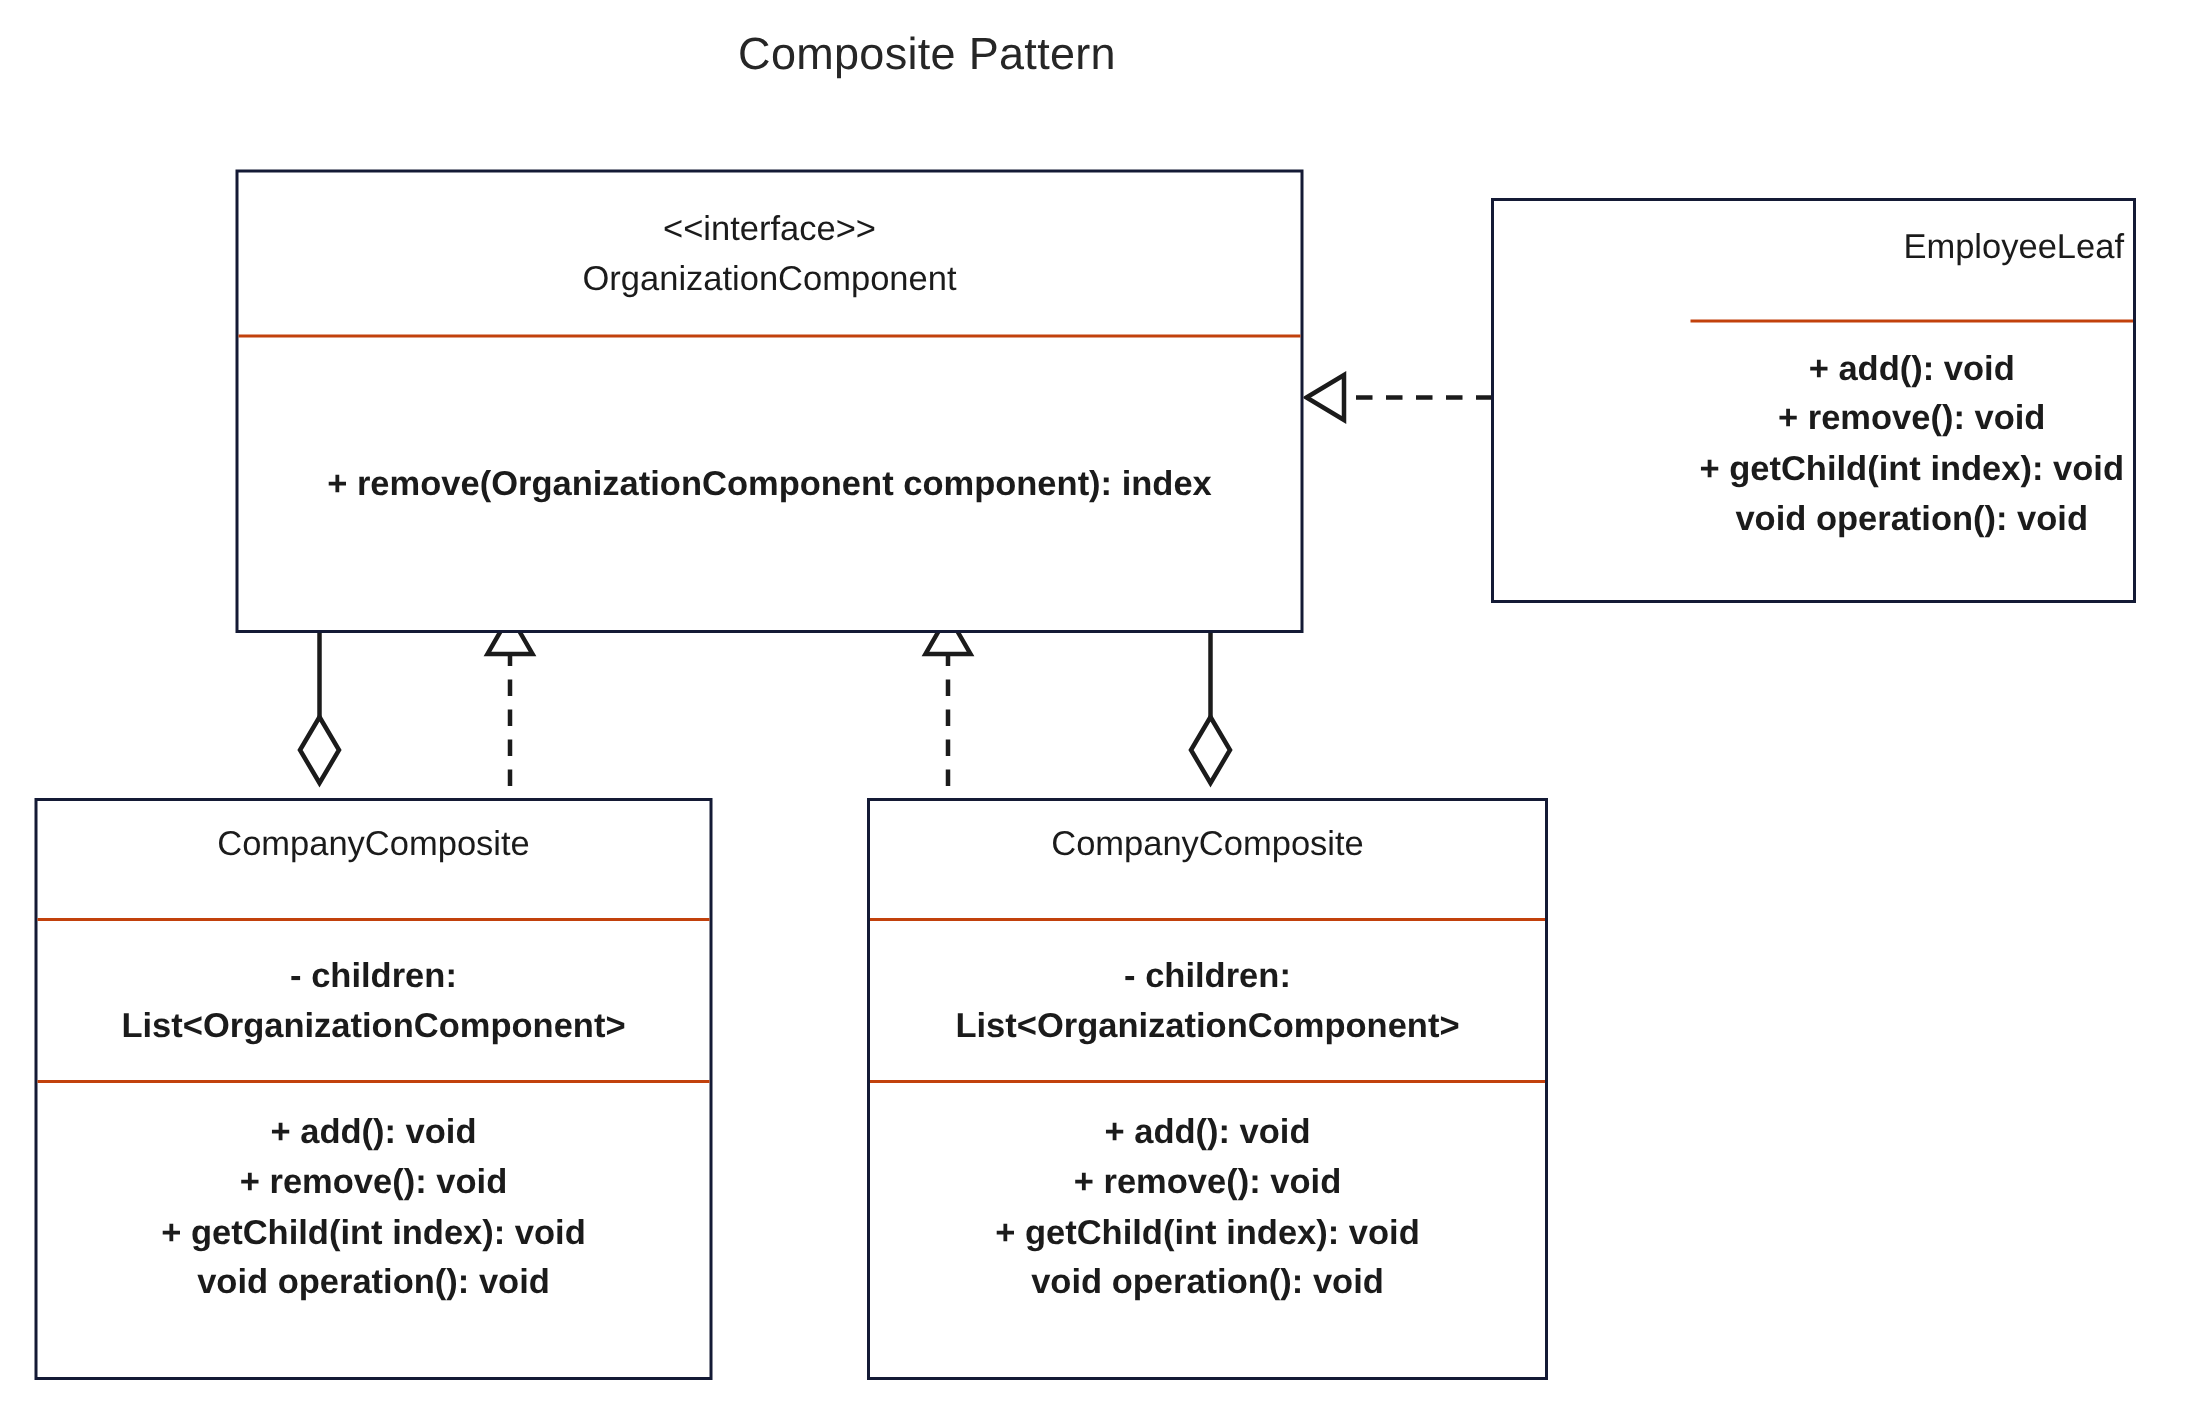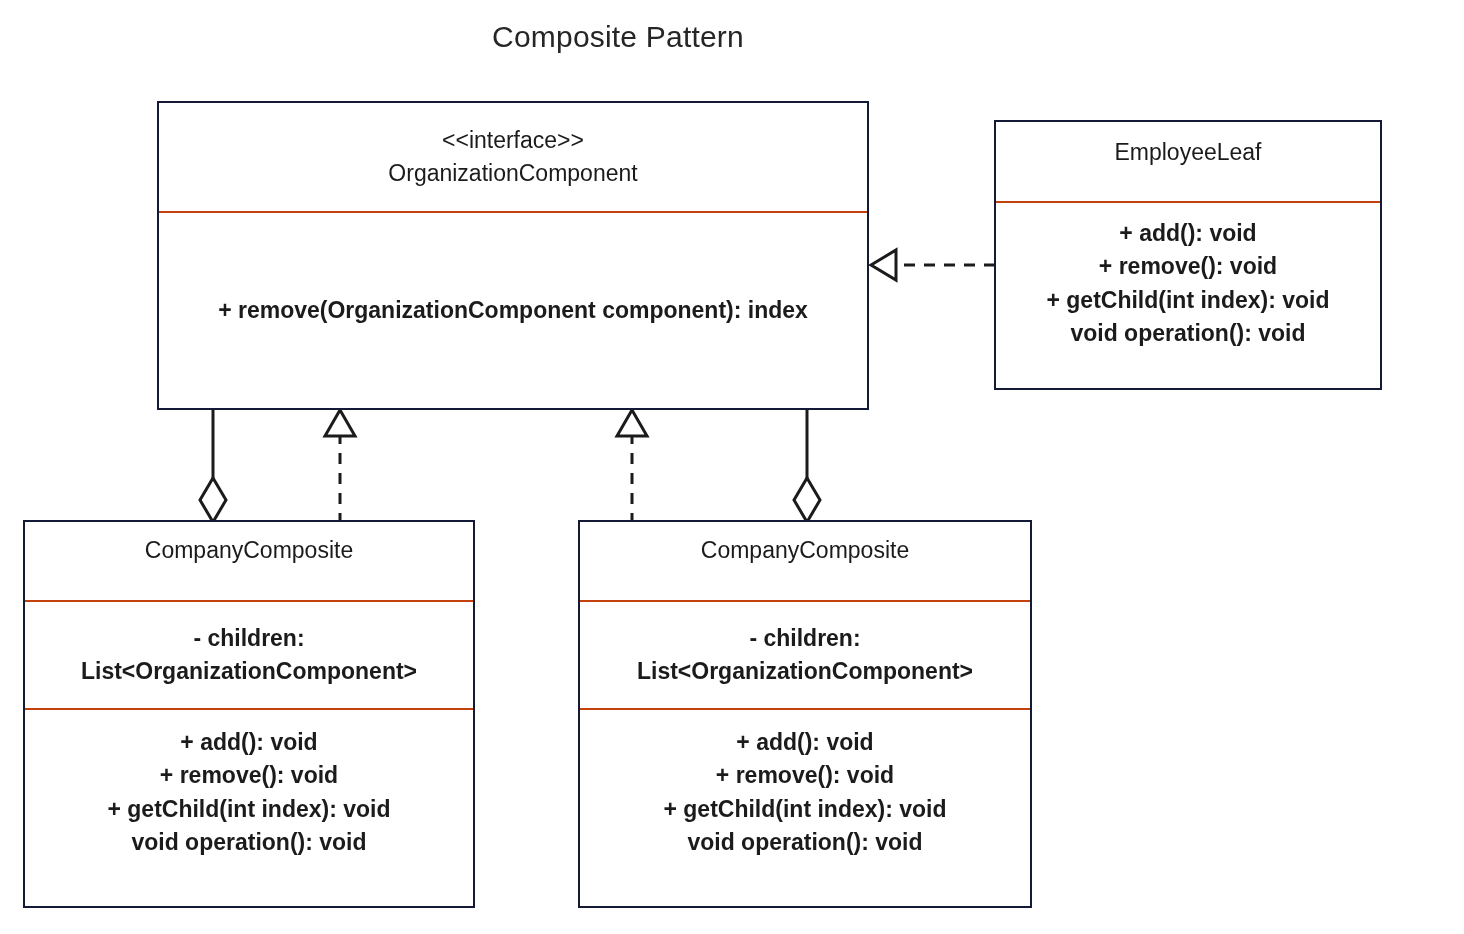--- a/index.html
+++ b/index.html
@@ -25,20 +25,21 @@
     color: #262626;
     letter-spacing: 0.2px;
   }
   .uml-class {
     position: absolute;
     box-sizing: border-box;
     border: 2px solid #141a35;
     background: #ffffff;
     display: flex;
     flex-direction: column;
+    margin-top: 12px;
   }
   .compartment {
     box-sizing: border-box;
     text-align: center;
     color: #1b1b1b;
     font-size: 23px;
     line-height: 1.45;
     padding: 0 6px;
     display: flex;
     flex-direction: column;
@@ -118,21 +119,21 @@
   <div class="uml-class" style="left:157px; top:101px; width:712px; height:309px;">
     <div class="compartment" style="height:108px;">
       <div class="line stereotype">&lt;&lt;interface&gt;&gt;</div>
       <div class="line class-name">OrganizationComponent</div>
     </div>
     <div class="compartment divider-top" style="flex:1;">
       <div class="line">+  remove(OrganizationComponent component): index</div>
     </div>
   </div>
 
-  <div class="uml-class" style="left:994px; top:120px; width:388px; height:270px;">
+  <div class="uml-class" style="left:994px; top:120px; width:430px; height:270px;align-items:flex-end;">
     <div class="compartment" style="height:79px; justify-content:flex-start; padding-top:14px;">
       <div class="line class-name">EmployeeLeaf</div>
     </div>
     <div class="compartment divider-top" style="flex:1; justify-content:flex-start; padding-top:14px;">
       <div class="line">+   add(): void</div>
       <div class="line">+  remove(): void</div>
       <div class="line">+  getChild(int index): void</div>
       <div class="line">void operation(): void</div>
     </div>
   </div>

